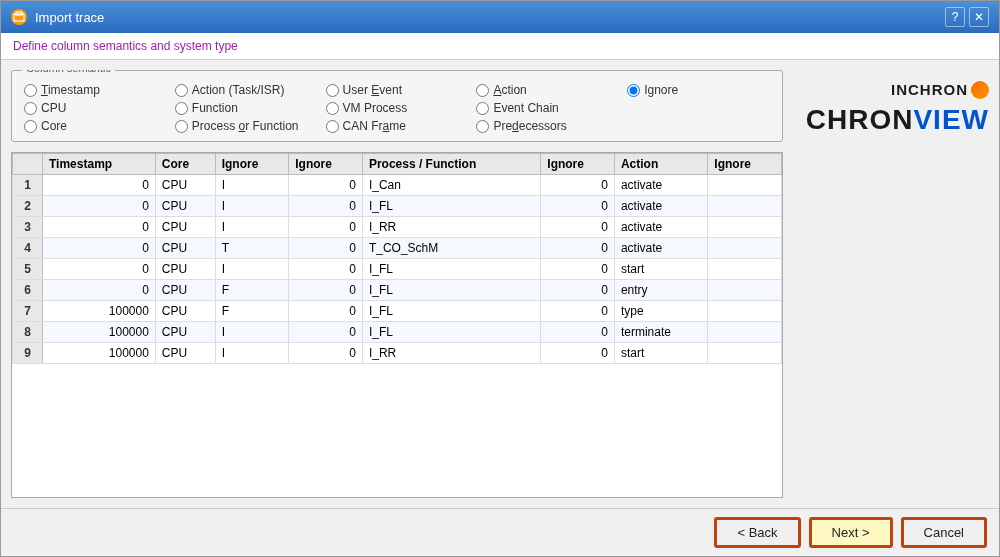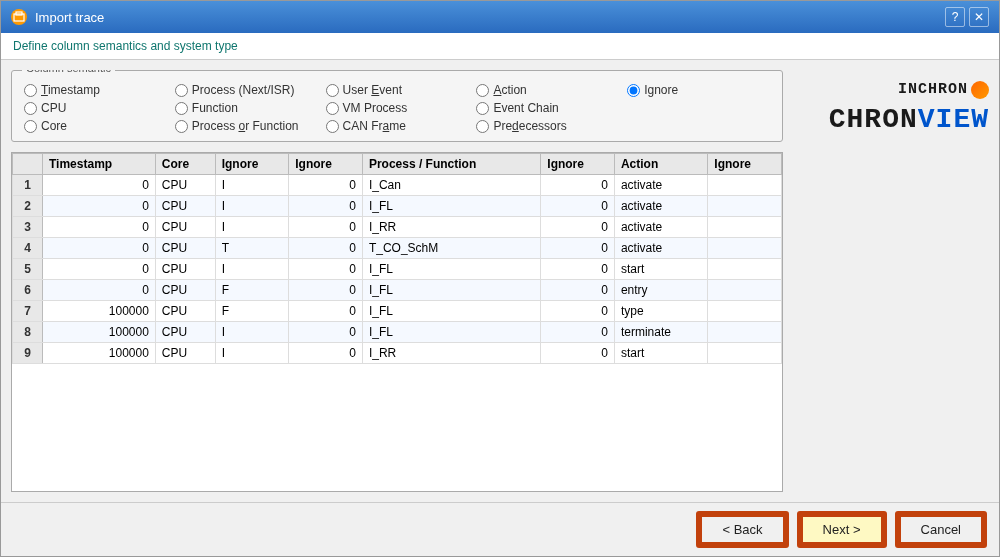--- a/index.html
+++ b/index.html
@@ -68,21 +68,21 @@
       align-items: center;
       justify-content: center;
       border-radius: 2px;
     }
 
     .subtitle-bar {
       background: white;
       padding: 6px 12px;
       border-bottom: 1px solid #ccc;
       font-size: 12px;
-      color: #0f766e;
+      color: #a21caf;
       flex-shrink: 0;
     }
 
     .content-area {
       flex: 1;
       display: flex;
       flex-direction: row;
       padding: 10px;
       gap: 26px;
       overflow: hidden;
@@ -102,21 +102,20 @@
       flex-direction: column;
       align-items: flex-end;
       justify-content: flex-start;
       padding-top: 10px;
       flex-shrink: 0;
     }
 
     .brand-logo {
       text-align: left;
       line-height: 1.3;
-      font-family: Liberation Mono, monospace;
     }
 
     .column-semantic-box {
       border: 1px solid #aaa;
       border-radius: 3px;
       padding: 8px 12px;
       flex-shrink: 0;
       background: #f5f5f5;
       position: relative;
     }
@@ -203,21 +202,21 @@
       display: flex;
       justify-content: flex-end;
       gap: 8px;
       flex-shrink: 0;
       background: #f0f0f0;
       border-top: 1px solid #ccc;
     }
     .footer-btn {
       padding: 5px 20px;
       background: #f0f0f0;
-      border: 6px solid #c2410c;
+      border: 3px solid #c2410c;
       border-radius: 3px;
       font-size: 13px;
       cursor: pointer;
       color: #222;
       min-width: 80px;
     }
     .footer-btn.primary {
       background: #fef9c3;
     }
 
@@ -254,21 +253,21 @@
       <div class="column-semantic-box">
         <span class="column-semantic-legend">Column semantic</span>
         <div class="radio-grid">
 
           <div class="radio-item">
             <input type="radio" name="coltype" id="r_ts" style="">
             <label for="r_ts"><u>T</u>imestamp</label>
           </div>
           <div class="radio-item">
             <input type="radio" name="coltype" id="r_proc" style="">
-            <label for="r_proc">Process (Next/ISR)</label>
+            <label for="r_proc">Action (Task/ISR)</label>
           </div>
           <div class="radio-item">
             <input type="radio" name="coltype" id="r_user" style="">
             <label for="r_user">User <u>E</u>vent</label>
           </div>
           <div class="radio-item">
             <input type="radio" name="coltype" id="r_action" style="">
             <label for="r_action"><u>A</u>ction</label>
           </div>
           <div class="radio-item">

